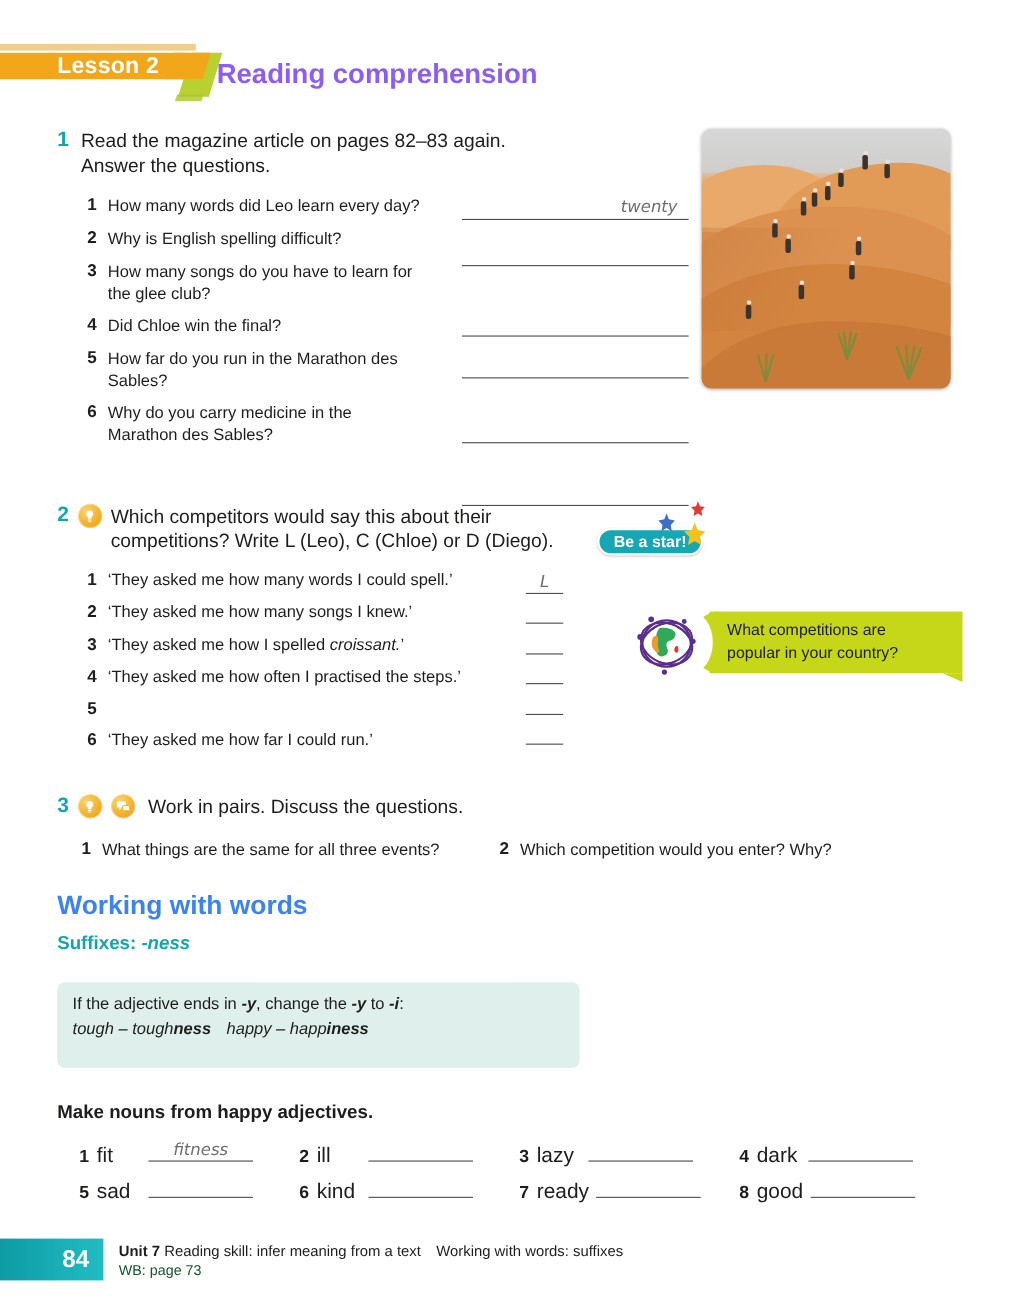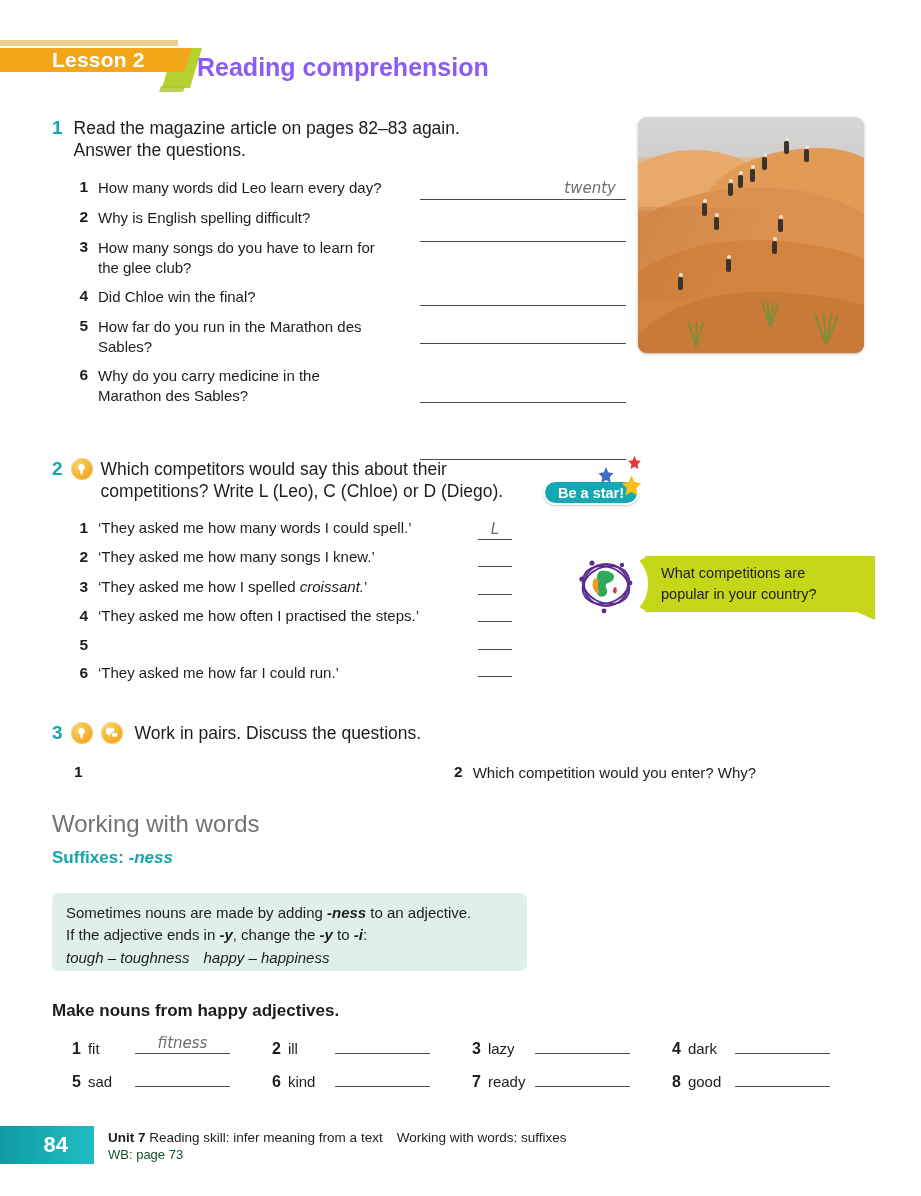--- a/index.html
+++ b/index.html
@@ -215,62 +215,62 @@
     border-top: 8px solid #c6d618;
   }
   #globe { position: absolute; left: 570px; top: 549px; width: 72px; height: 72px; z-index: 3; }
 
   
   #ex3-head { position: absolute; left: 52px; top: 722px; display: flex; gap: 8px; align-items: center; }
   #ex3-list { position: absolute; left: 74px; top: 763px; width: 800px; display: flex; }
   #ex3-list .item { display: flex; gap: 10px; }
 
   
-  #wws-title { position: absolute; left: 52px; top: 810px; color: #737373; font-size: 24px; font-weight: normal; }
+  #wws-title { position: absolute; left: 52px; top: 810px; color: #3b82f6; font-size: 24px; font-weight: bold; }
   #wws-sub { position: absolute; left: 52px; top: 848px; color: #13a6b0; font-size: 17px; font-weight: bold; }
   #wws-sub i { font-style: italic; }
 
   #gram-box {
     position: absolute;
     left: 52px; top: 893px;
     width: 475px; height: 78px;
     background: #dff0ec;
     border-radius: 7px;
     padding: 9px 14px;
     font-size: 15px;
     line-height: 1.45;
   }
   #gram-box .ex-line { font-style: italic; margin-top: 1px; }
-  #gram-box .ex-line b { font-weight: normal; }
+  #gram-box .ex-line b { font-weight: bold; }
 
   #make-nouns { position: absolute; left: 52px; top: 1001px; font-size: 17px; font-weight: bold; }
 
   #noun-grid {
     position: absolute;
     left: 72px; top: 1040px;
     width: 800px;
     display: grid;
     grid-template-columns: repeat(4, 200px);
     grid-auto-rows: 33px;
   }
   .noun-cell { display: flex; align-items: baseline; gap: 7px; }
   .noun-cell .sub-num { font-size: 16px; }
-  .noun-cell .word { font-size: 15px; min-width: 40px; }
+  .noun-cell .word { font-size: 19px; min-width: 40px; }
   .noun-cell .blank { width: 95px; position: relative; }
   .noun-cell .blank .answer-line { position: absolute; left: 0; right: 0; bottom: 0; }
   .noun-cell .blank .hw { position: absolute; left: 0; right: 0; bottom: 2px; text-align: center; }
 
   
   #footer-bar {
     position: absolute;
     left: 0; top: 1126px;
     width: 94px; height: 38px;
     background: linear-gradient(90deg, #0e9aa3 0%, #19b0b8 60%, #21bcc2 100%);
     display: flex; align-items: center; justify-content: flex-end;
-    padding-right: 26px;
+    padding-right: 13px;
     color: #ffffff; font-size: 22px; font-weight: bold;
   }
   #footer-text { position: absolute; left: 108px; top: 1130px; font-size: 13.5px; }
   #footer-text .l1 b { font-weight: bold; }
   #footer-text .l2 { color: #14532d; margin-top: 2px; font-size: 13px; }
   .sp { display: inline-block; width: 14px; }
 </style>
 </head>
 <body>
 
@@ -496,36 +496,34 @@
       <path d="M6 14l0 4 4-4z"></path>
       <rect x="11" y="11" width="11" height="8" rx="2" fill="#ffffff" stroke="#f0a81c" stroke-width="1.4"></rect>
     </svg>
   </div>
   <div class="ex-head" style="margin-left:4px">Work in pairs. Discuss the questions.</div>
 </div>
 
 <div id="ex3-list">
   <div class="item" style="width:380px">
     <div class="sub-num">1</div>
+    <div class="q-text">What things are the same for all three events?</div>
   </div>
   <div class="item">
     <div class="sub-num">2</div>
     <div class="q-text">Which competition would you enter? Why?</div>
   </div>
 </div>
 
 <div id="wws-title">Working with words</div>
 <div id="wws-sub">
   <span>Suffixes: </span><i>-ness</i>
 </div>
 
 <div id="gram-box">
-  <div>
-    <span>Sometimes nouns are made by adding </span><b><i>-ness</i></b><span> to an adjective.</span>
-  </div>
   <div>
     <span>If the adjective ends in </span><b><i>-y</i></b><span>, change the </span><b><i>-y</i></b><span> to </span><b><i>-i</i></b><span>:</span>
   </div>
   <div class="ex-line">
     <span>tough – tough</span><b>ness</b><span class="sp"></span><span>happy – happ</span><b>iness</b>
   </div>
 </div>
 
 <div id="make-nouns">Make nouns from happy adjectives.</div>
 

